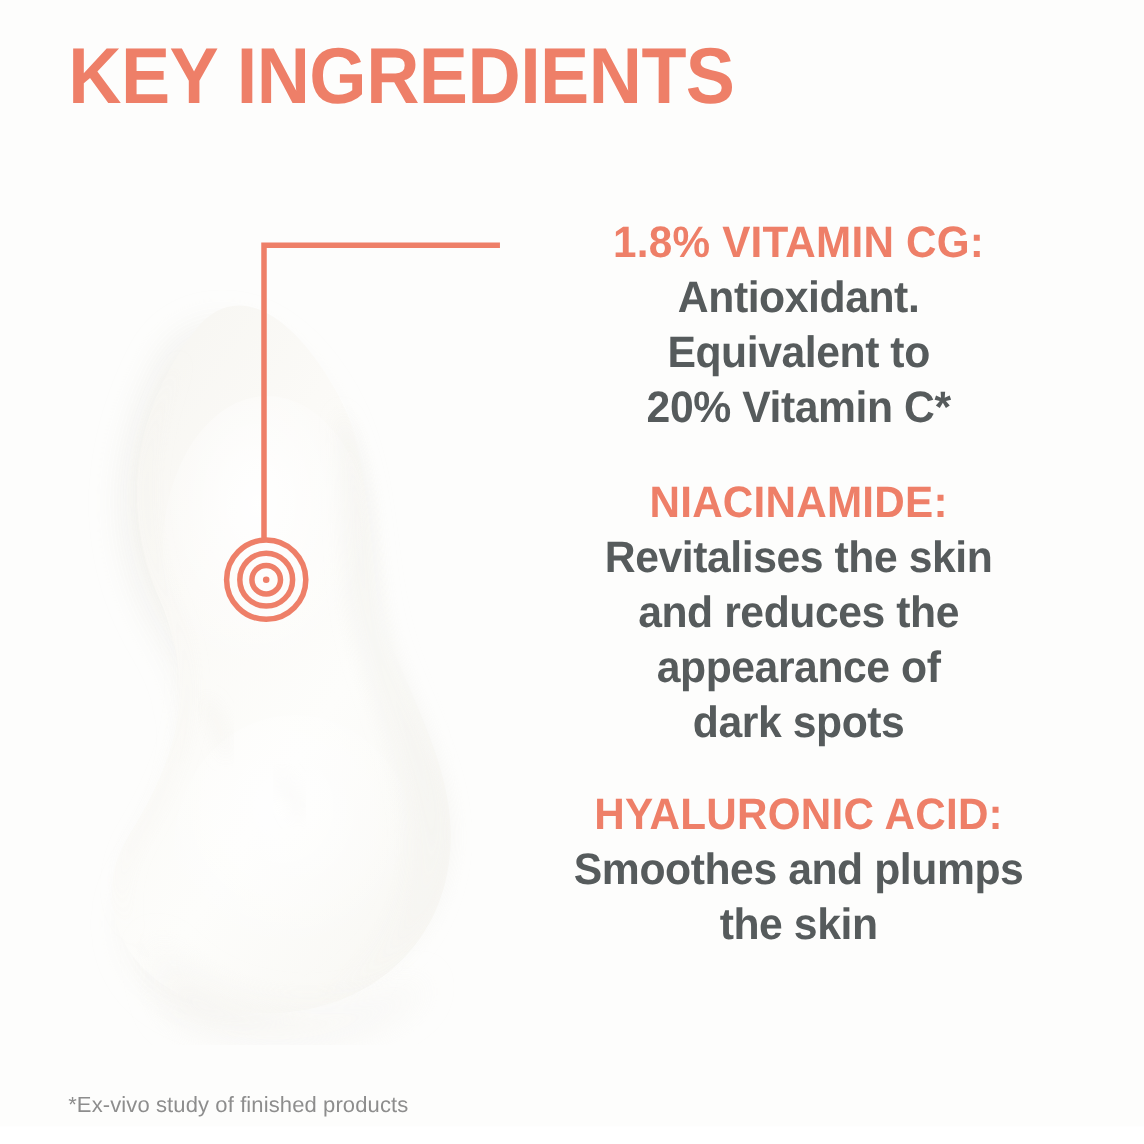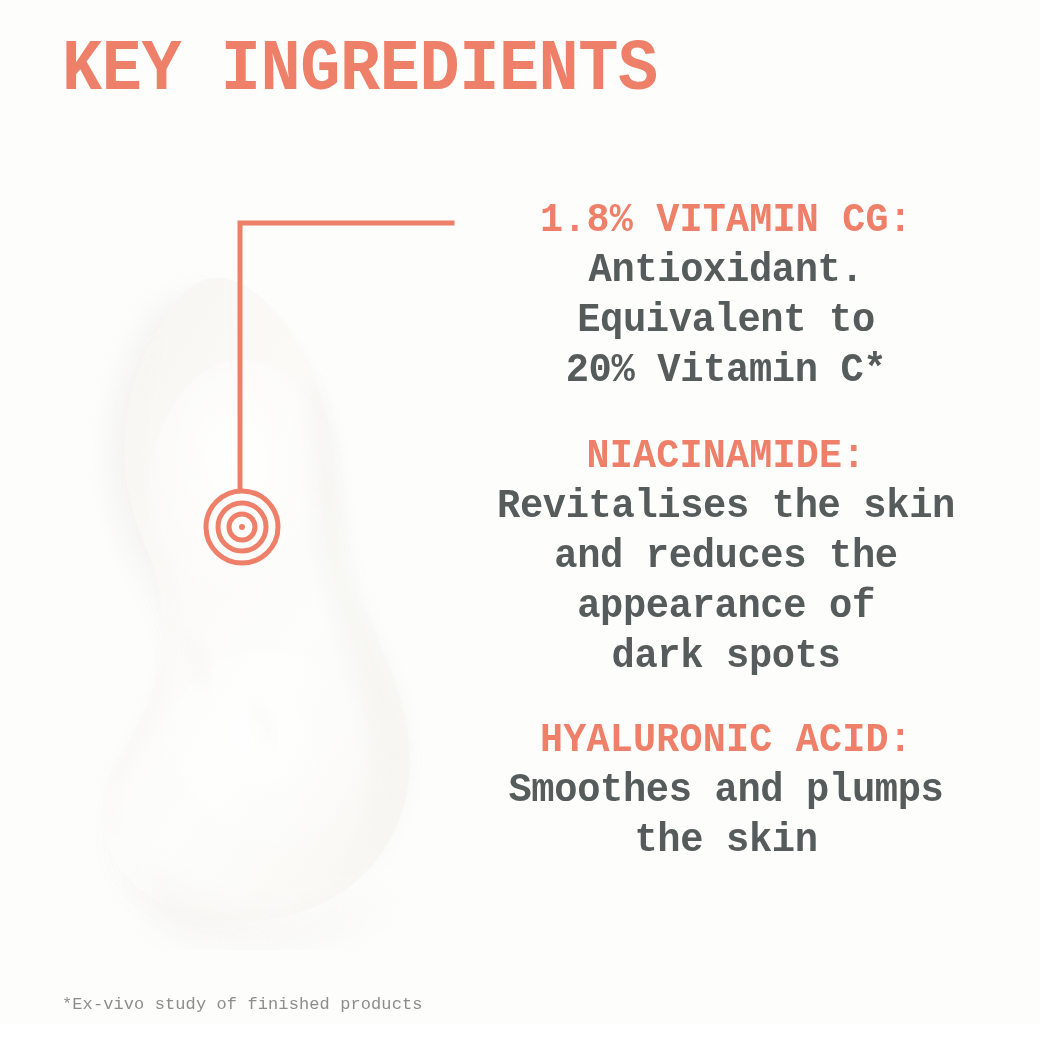--- a/index.html
+++ b/index.html
@@ -9,21 +9,21 @@
     height:1040px;
     background:#ffffff;
   }
 
   #canvas {
     position:relative;
     width:1040px;
     height:1024px;
     background:#fdfdfc;
     overflow:hidden;
-    font-family:Liberation Mono, monospace;
+    font-family:Liberation Sans, sans-serif;
     -webkit-font-smoothing:antialiased;
   }
 
   
   #page-title {
     position:absolute;
     left:62px;
     top:34px;
     font-size:72px;
     line-height:72px;
@@ -86,21 +86,21 @@
 
   
   #block-vitamin-cg  { margin-bottom:36px; }
   #block-niacinamide { }
 
   
   #footnote {
     position:absolute;
     left:62px;
     top:995px;
-    font-size:17px;
+    font-size:20px;
     line-height:20px;
     font-weight:400;
     color:#8d8d8d;
     letter-spacing:0.1px;
   }
 </style>
 </head>
 <body>
 
 <div id="canvas">

